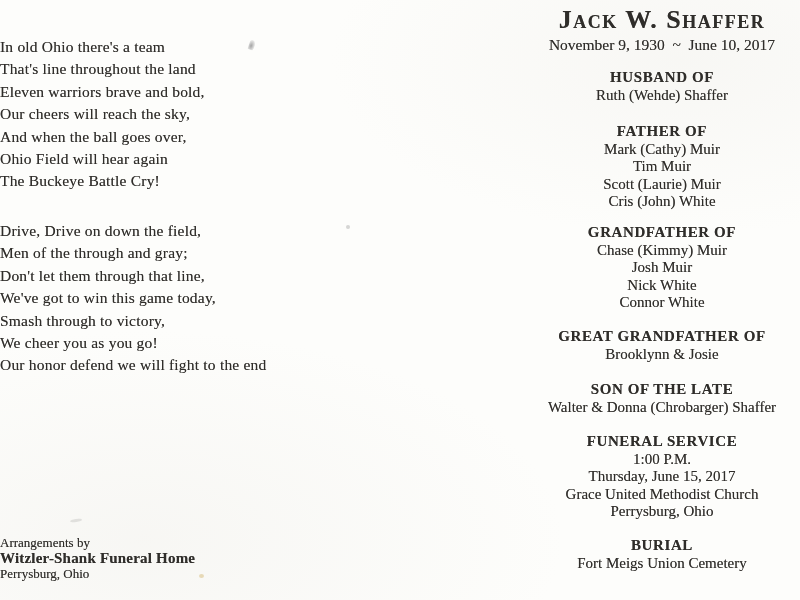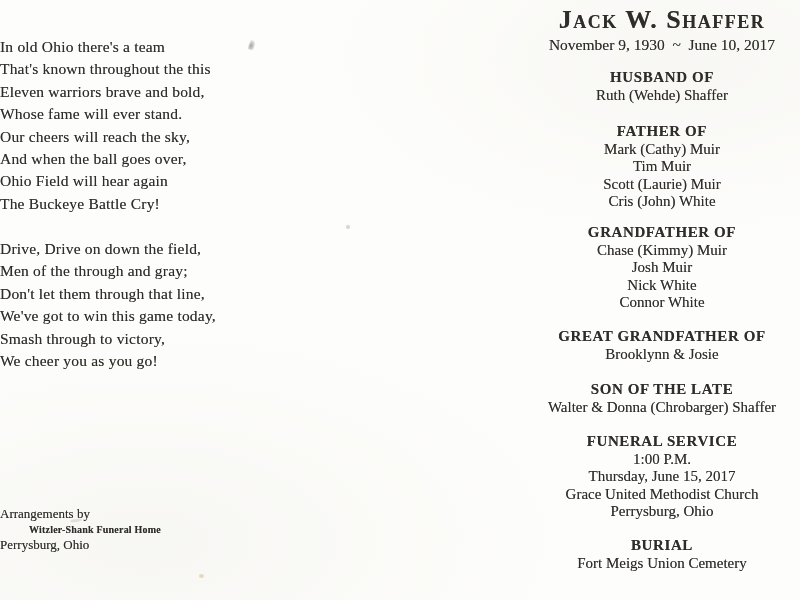--- a/index.html
+++ b/index.html
@@ -19,23 +19,23 @@
       var(--paper);
     filter: blur(0.2px);
   }
   .txt { text-shadow: 0 0 0.6px rgba(47,45,42,0.55); }
 
   
   .page-left { position:absolute; left:0; top:0; width:276px; height:600px; text-align:left; }
   .stanza { position:absolute; left:0; width:100%; font-size:15.5px; line-height:22.4px; letter-spacing:0.2px; }
   .stanza > div { white-space:nowrap; }
   .stanza-1 { top:36px; }
-  .stanza-2 { top:238px; }
-  .arrangements { position:absolute; left:0; top:506px; width:100%; font-size:13px; line-height:15.6px; }
-  .arrangements .home { font-weight:bold; font-size:10px; letter-spacing:0.2px;margin-left:29px; }
+  .stanza-2 { top:220px; }
+  .arrangements { position:absolute; left:0; top:535px; width:100%; font-size:13px; line-height:15.6px; }
+  .arrangements .home { font-weight:bold; font-size:15px; letter-spacing:0.2px; }
 
   
   .page-right { position:absolute; left:520px; top:0; width:284px; height:600px; text-align:center; }
   .deceased-name {
     position:absolute; left:0; top:5px; width:100%;
     font-size:26px; line-height:30px; font-weight:bold;
     font-variant: small-caps; letter-spacing:1.5px; white-space:nowrap;
   }
   .deceased-dates {
     position:absolute; left:0; top:36px; width:100%;
@@ -63,35 +63,35 @@
   .a4 { left:70px; top:519px; width:12px; height:3px; background: rgba(170,170,165,0.3); border-radius:50%; transform:rotate(-8deg); }
 </style>
 </head>
 <body>
 
 <div class="sheet">
 
   <div class="page-left txt">
     <div class="stanza stanza-1">
         <div>In old Ohio there's a team</div>
-        <div>That's known throughout the this</div>
+        <div>That's line throughout the land</div>
         <div>Eleven warriors brave and bold,</div>
-        <div>Whose fame will ever stand.</div>
         <div>Our cheers will reach the sky,</div>
         <div>And when the ball goes over,</div>
         <div>Ohio Field will hear again</div>
         <div>The Buckeye Battle Cry!</div>
       </div>
     <div class="stanza stanza-2">
         <div>Drive, Drive on down the field,</div>
         <div>Men of the through and gray;</div>
         <div>Don't let them through that line,</div>
         <div>We've got to win this game today,</div>
         <div>Smash through to victory,</div>
         <div>We cheer you as you go!</div>
+        <div>Our honor defend we will fight to the end</div>
       </div>
     <div class="arrangements">
       <div>Arrangements by</div>
       <div class="home">Witzler-Shank Funeral Home</div>
       <div>Perrysburg, Ohio</div>
     </div>
   </div>
 
   <div class="page-right txt">
     <div class="deceased-name">Jack W. Shaffer</div>

